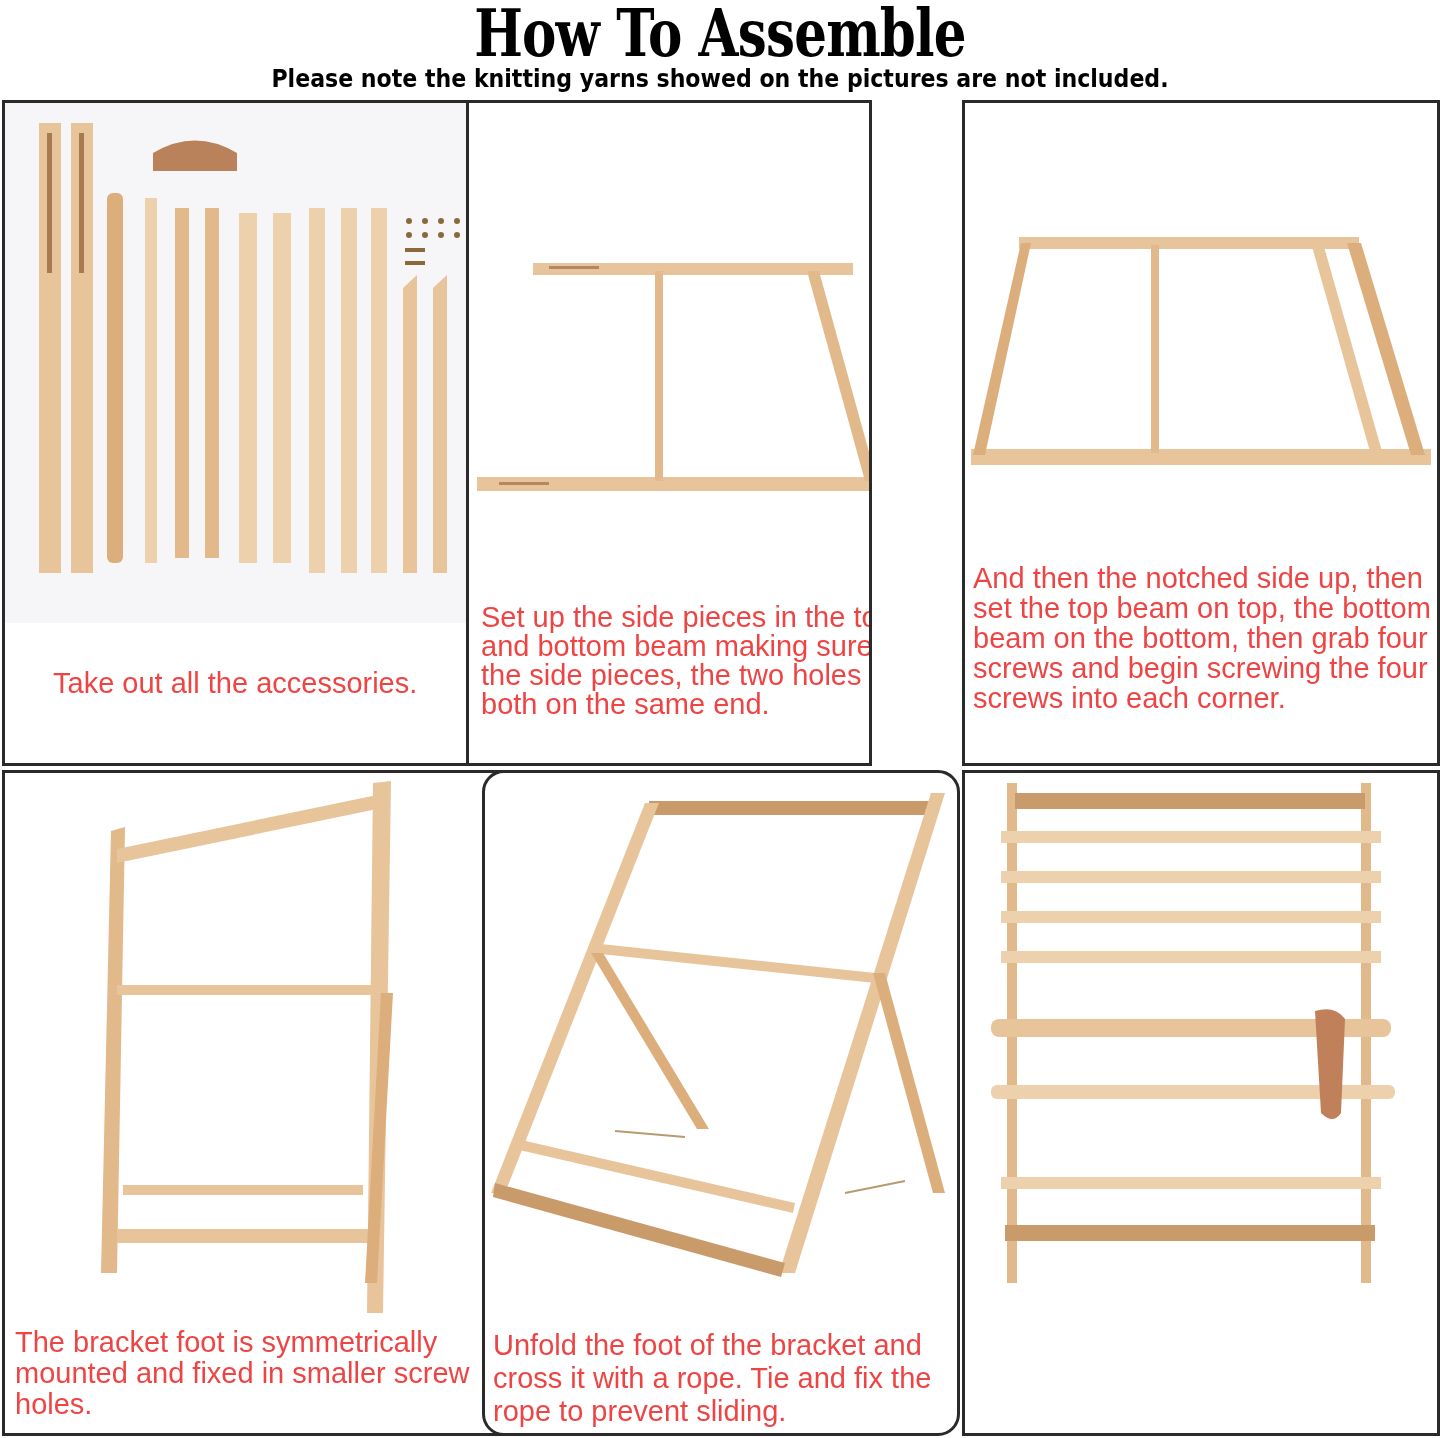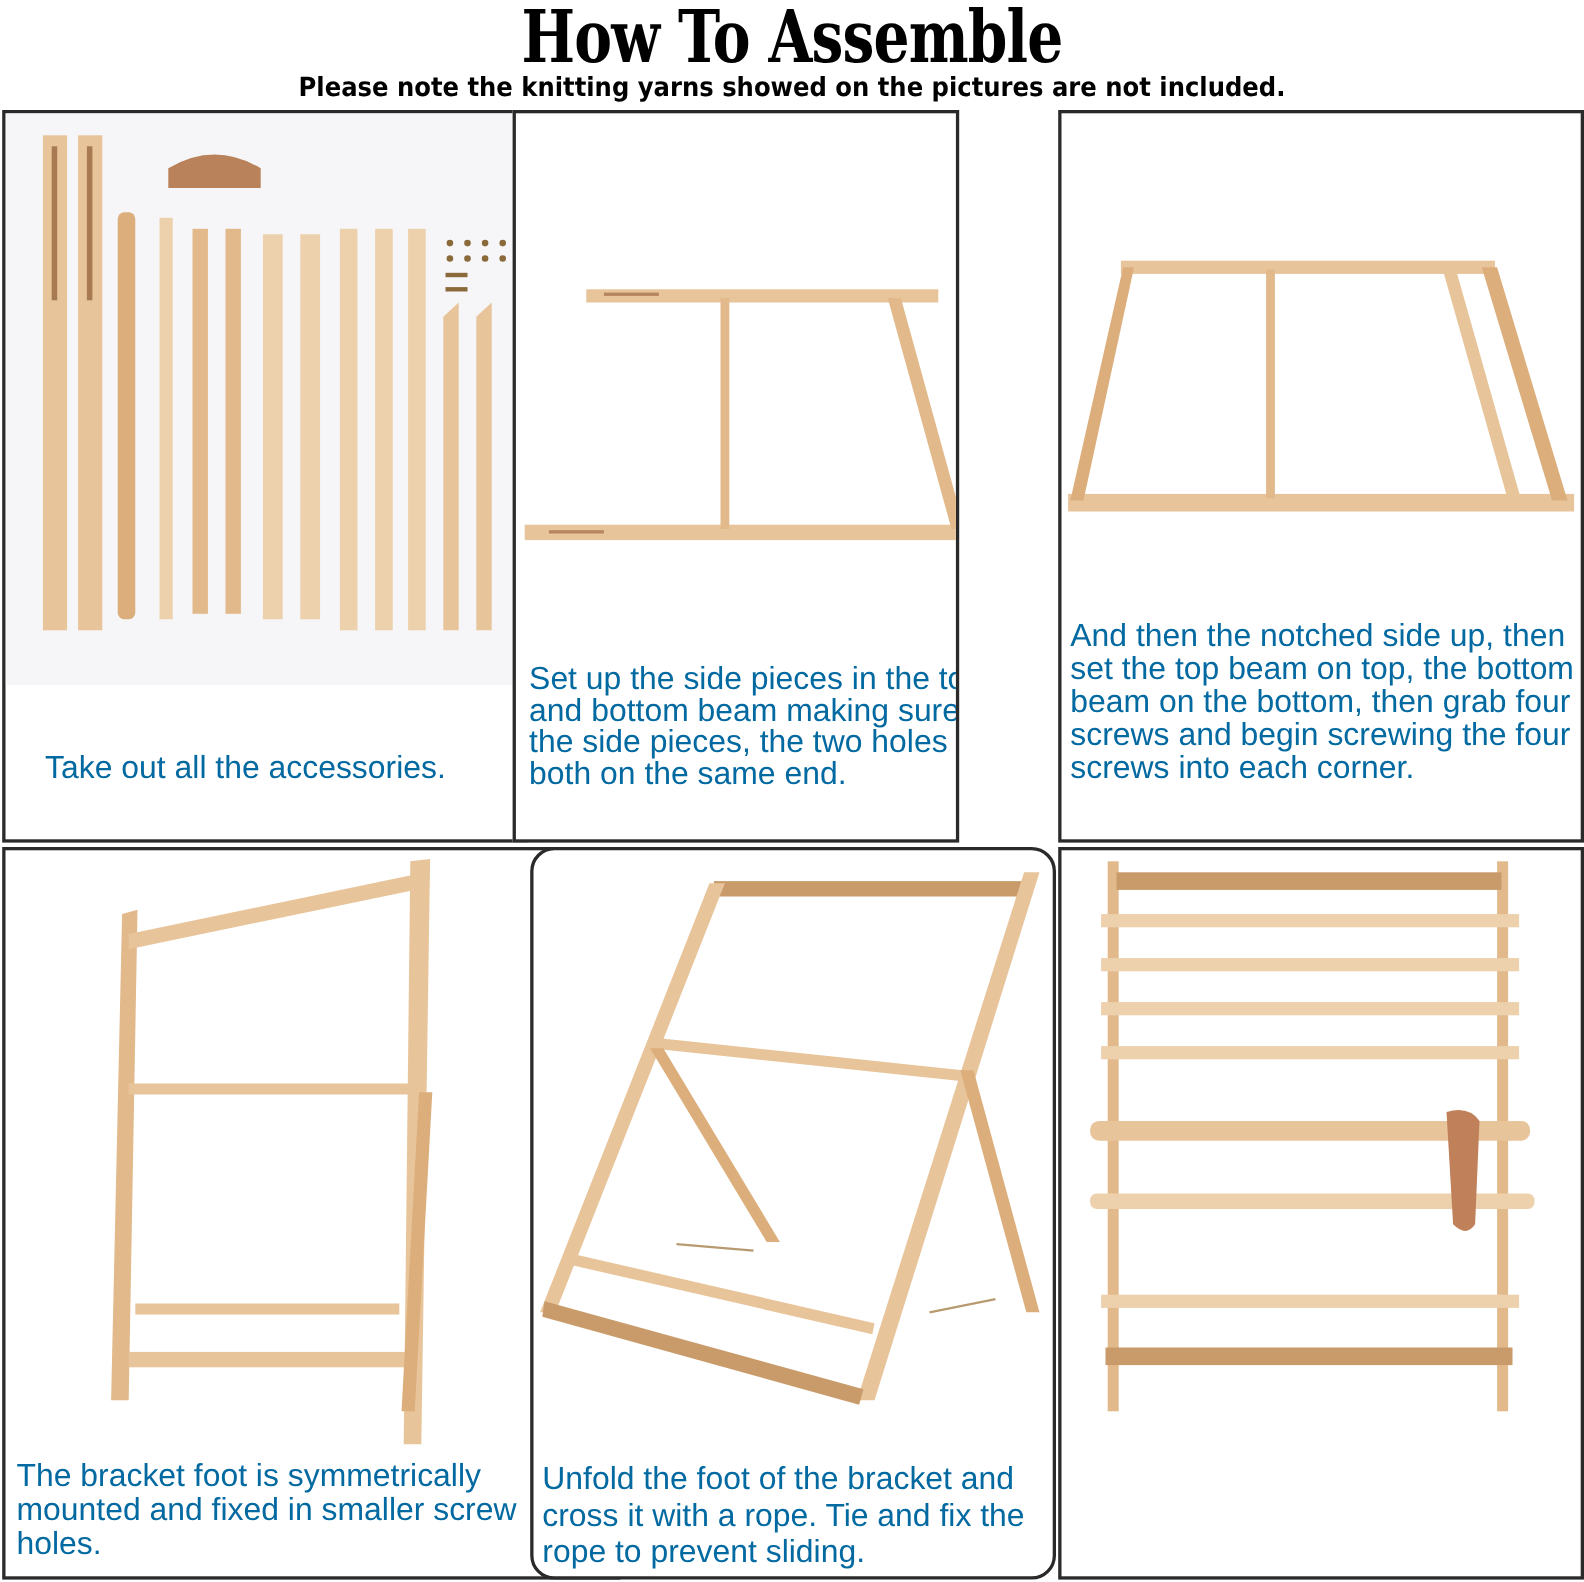--- a/index.html
+++ b/index.html
@@ -1,20 +1,20 @@
 <!DOCTYPE html>
 <html><head>
 <meta charset="utf-8">
 <style>
   * { box-sizing: border-box; margin: 0; padding: 0; }
   body { width: 1440px; height: 1438px; background: #ffffff; position: relative; overflow: hidden; font-family: "Liberation Sans", sans-serif; color: #000; }
   .title { position: absolute; top: 0; left: 0; width: 1440px; text-align: center; font-family: "DejaVu Serif", serif; font-weight: 900; font-size: 66px; line-height: 66px; transform: scaleX(0.78); letter-spacing: -1px; }
   .subtitle { position: absolute; top: 64px; left: 0; width: 1440px; text-align: center; font-family: "DejaVu Sans", sans-serif; font-weight: bold; font-size: 24px; line-height: 30px; transform: scaleX(0.92); }
   .panel { position: absolute; border: 3px solid #2a2a2a; background: #fff; overflow: hidden; }
-  .caption { position: absolute; font-family: "Liberation Sans", sans-serif; font-size: 29px; line-height: 29px; color: #0369a1; }
+  .caption { position: absolute; font-family: "Liberation Sans", sans-serif; font-size: 29px; line-height: 29px; color: #ef4444; }
   svg { position: absolute; left: 0; top: 0; }
 </style>
 </head>
 <body>
 
 <div class="title">How To Assemble</div>
 <div class="subtitle">Please note the knitting yarns showed on the pictures are not included.</div>
 
 <div class="panel" style="left:2px;top:100px;width:478px;height:666px;">
   <svg width="472" height="520" viewBox="0 0 472 520">
@@ -41,21 +41,21 @@
         <circle cx="436" cy="118" r="3"></circle>
         <circle cx="452" cy="118" r="3"></circle>
         <circle cx="404" cy="132" r="3"></circle>
         <circle cx="420" cy="132" r="3"></circle>
         <circle cx="436" cy="132" r="3"></circle>
         <circle cx="452" cy="132" r="3"></circle>
         <rect x="400" y="145" width="20" height="4"></rect>
         <rect x="400" y="158" width="20" height="4"></rect>
       </g>
   </svg>
-  <div class="caption" style="left:36px;top:566px;width:430px;margin-top:15px;">Take out all the accessories.</div>
+  <div class="caption" style="left:48px;top:566px;width:430px;">Take out all the accessories.</div>
 </div>
 
 <div class="panel" style="left:466px;top:100px;width:406px;height:666px;">
   <svg width="472" height="500" viewBox="0 0 472 500">
     <rect x="64" y="160" width="320" height="12" fill="#e8c49a"></rect>
     <rect x="8" y="374" width="452" height="14" fill="#e8c49a"></rect>
     <rect x="186" y="168" width="8" height="210" fill="#e2b98a"></rect>
     <path d="M338 168 L350 168 L408 378 L396 378 Z" fill="#e2b98a"></path>
     <rect x="80" y="163" width="50" height="3" fill="#b58660"></rect>
     <rect x="30" y="379" width="50" height="3" fill="#b58660"></rect>

